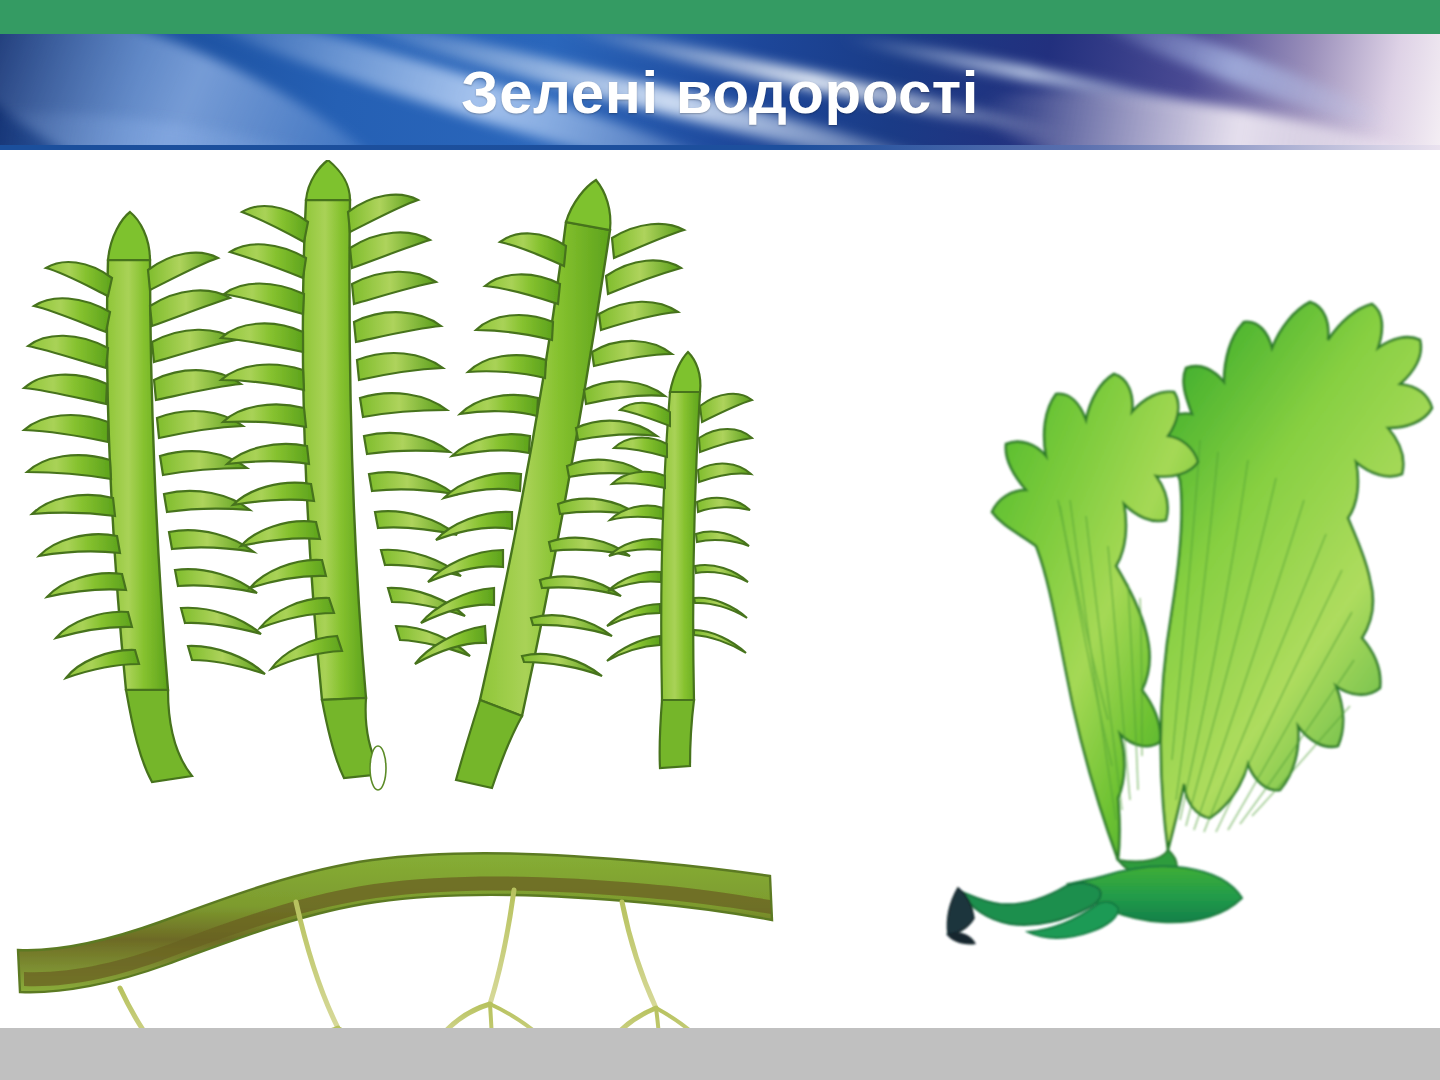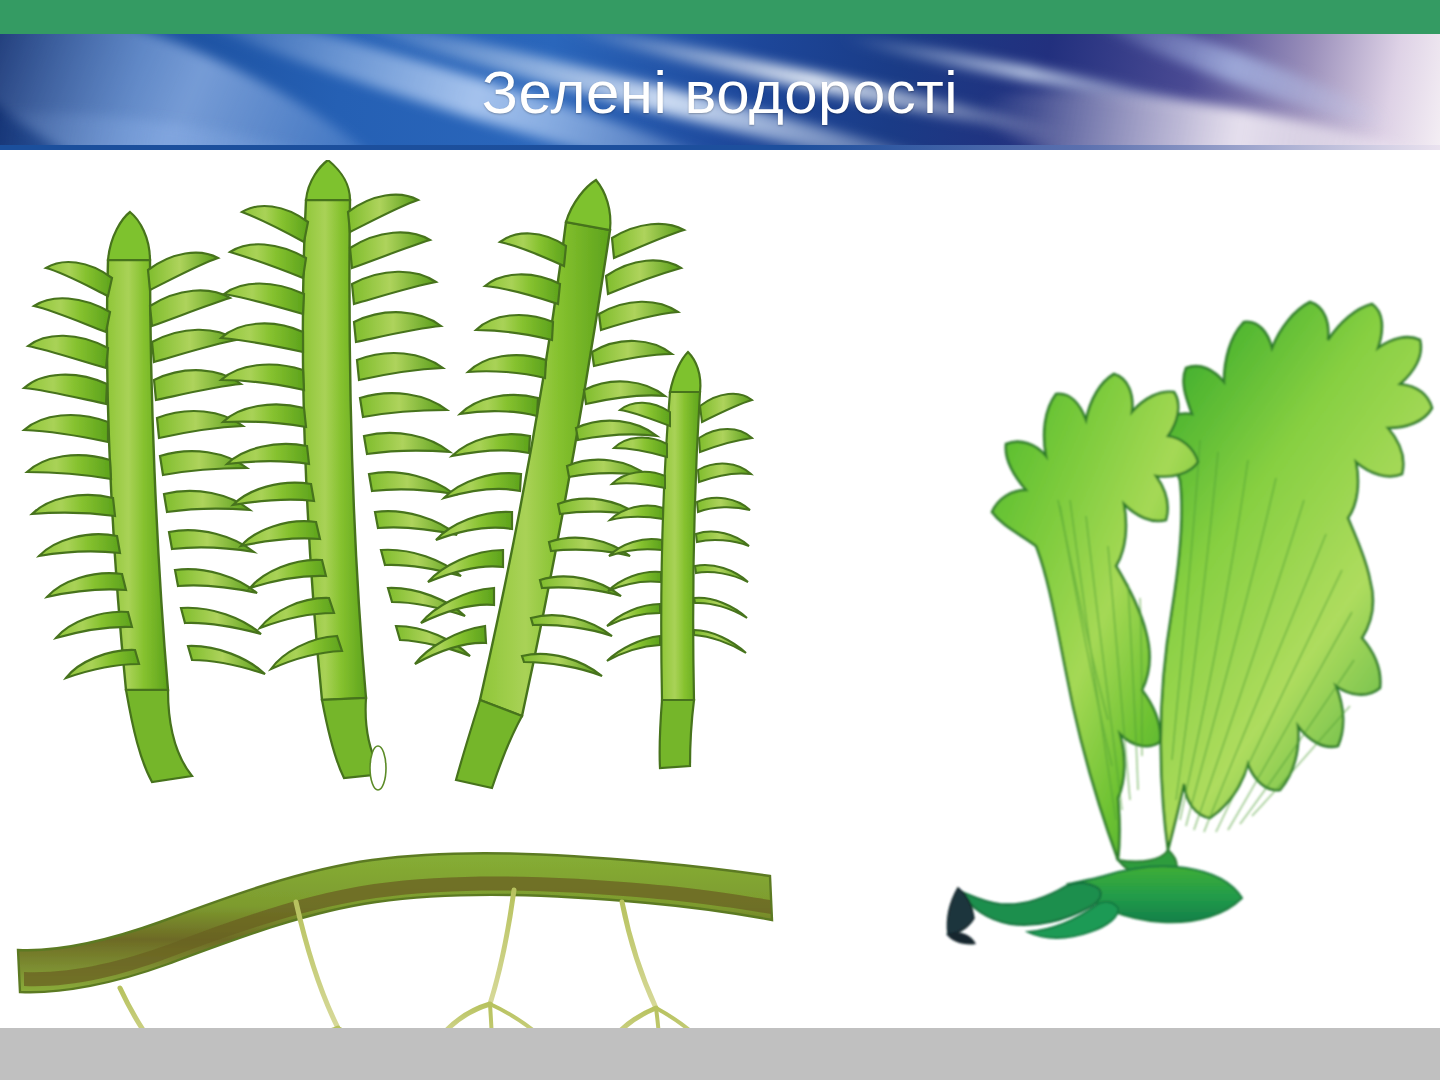--- a/index.html
+++ b/index.html
@@ -93,21 +93,21 @@
     position: absolute;
     left: 0; top: 34px;
     width: 1440px;
     height: 116px;
     display: flex;
     align-items: center;
     justify-content: center;
     z-index: 7;
     color: #ffffff;
     font-size: 60px;
-    font-weight: 400;
+    font-weight: 700;
     letter-spacing: 0.5px;
     text-shadow: 0 1px 2px rgba(0,0,0,.28);
     font-family: "Liberation Sans", sans-serif;
     pointer-events: none;
   }
 
   
   .bottom-bar {
     position: absolute;
     left: 0; top: 1028px;

